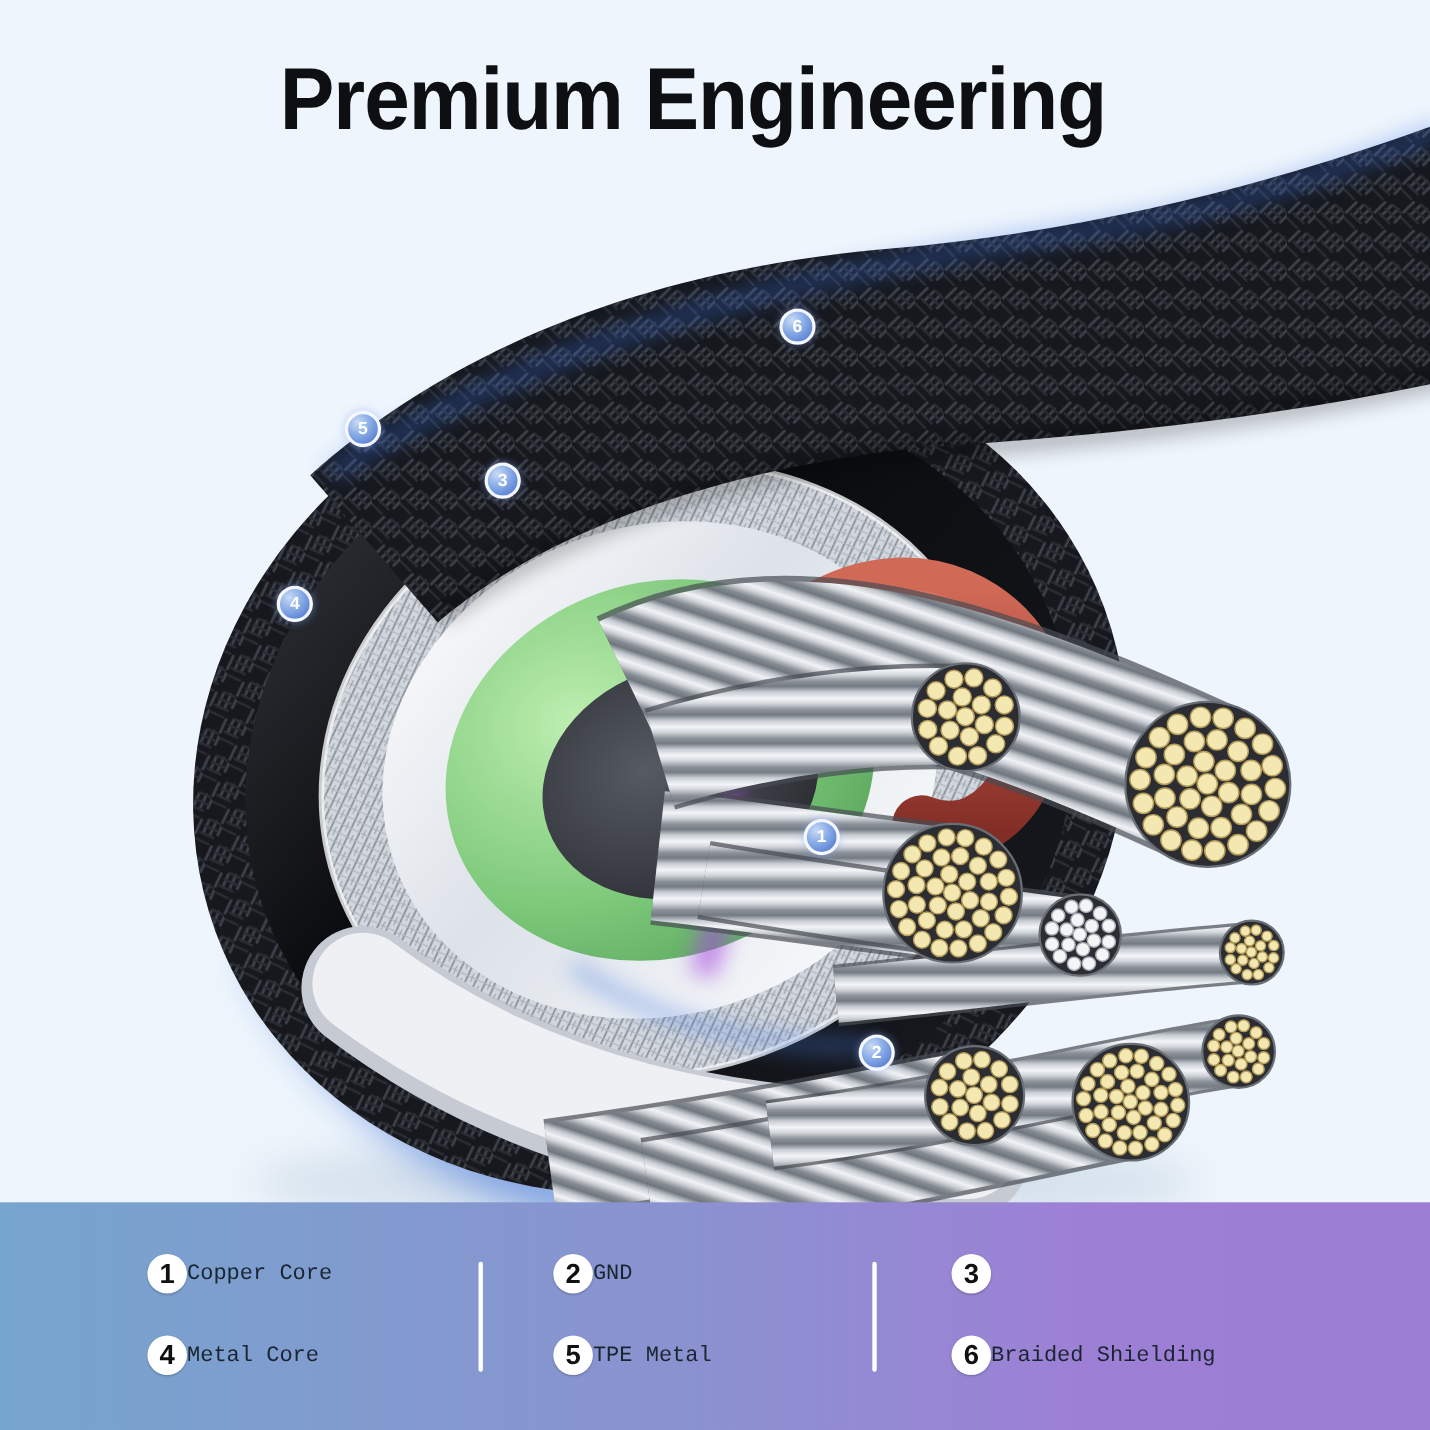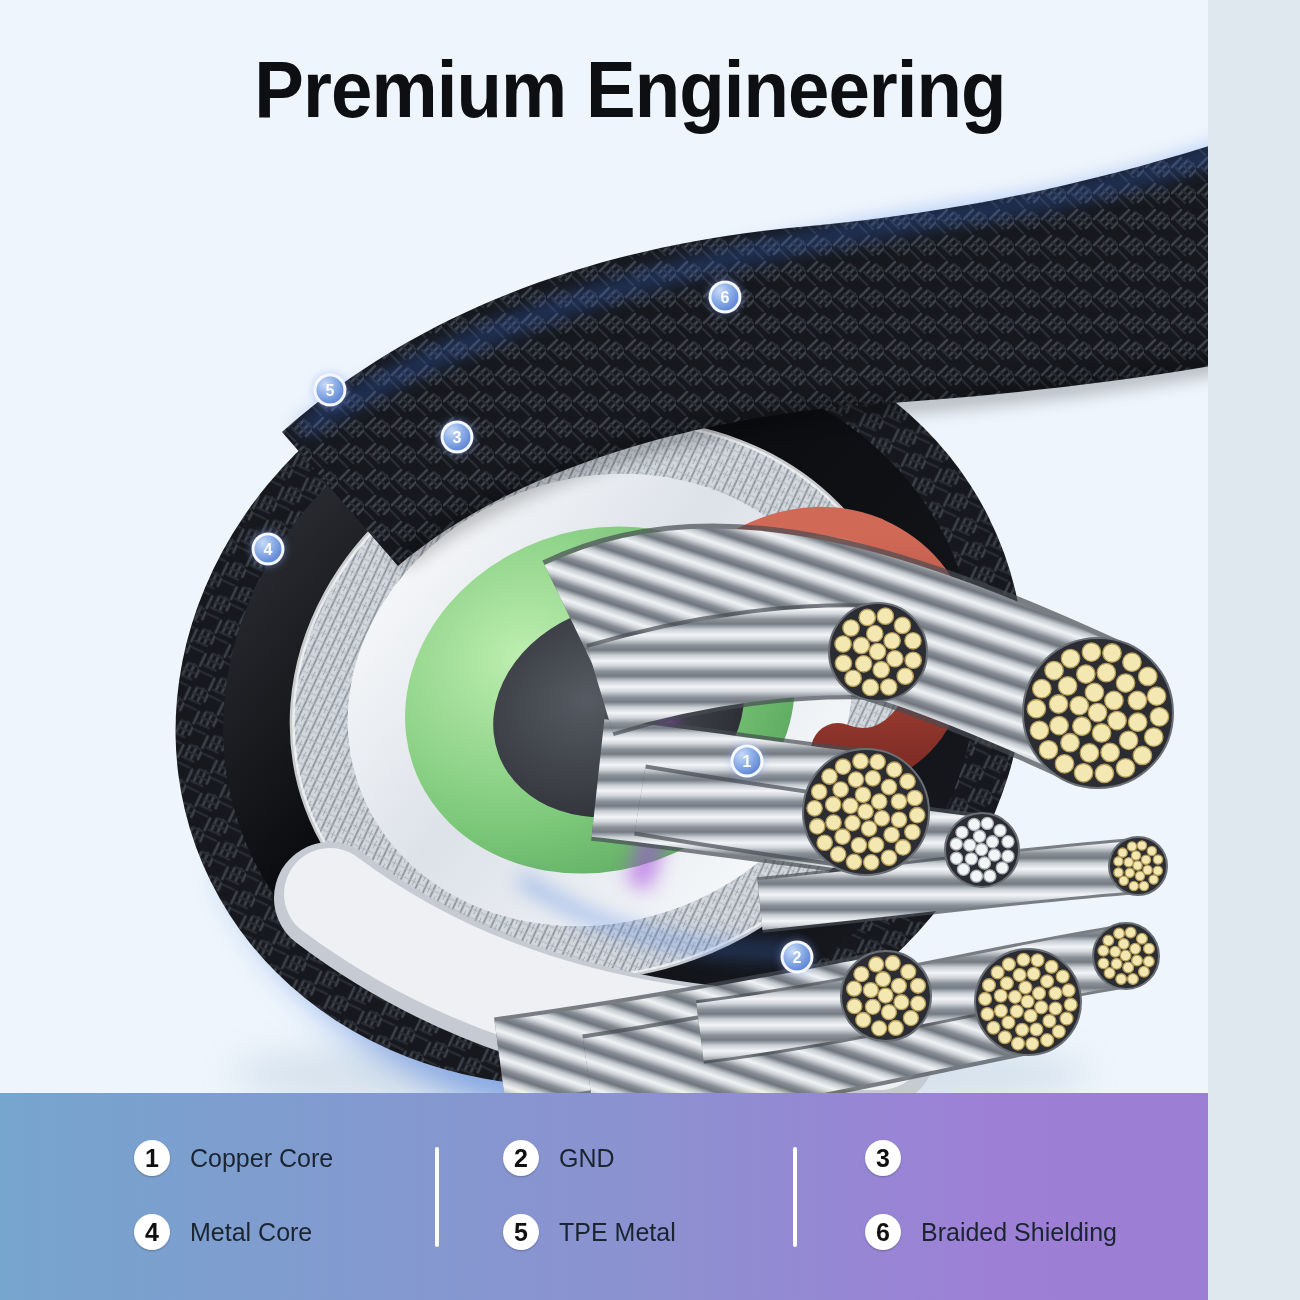--- a/index.html
+++ b/index.html
@@ -1,17 +1,17 @@
 <!DOCTYPE html>
 <html style="--bg: #eef5fc; --band-left: #76a5ce; --band-right: #9d80d6; --badge-blue: #5f86d5; --badge-mid: #8fb0e8;"><head>
 <meta charset="utf-8">
 <style>
   html,body{margin:0;padding:0;background:#dfe7ef;}
   .stage{
-    position:relative;width:1208px;height:1300px;overflow:hidden;
+    position:relative;width:1300px;height:1300px;overflow:hidden;
     background:var(--bg,#eef5fc);
     font-family:"Liberation Sans", sans-serif;
   }
   .page-title{
     position:absolute;top:44px;left:0;width:1260px;margin:0;
     text-align:center;color:#0d0f12;font-size:80px;font-weight:700;
     letter-spacing:-1px;transform:scaleX(.93);transform-origin:center;
     z-index:3;
   }
   #illustration{position:absolute;left:0;top:0;z-index:1;}
@@ -35,21 +35,21 @@
   }
   .legend-item{display:flex;align-items:center;}
   .legend-item.c1{padding-left:134px;}
   .legend-item.c2{padding-left:66px;}
   .legend-item.c3{padding-left:70px;}
   .legend-badge{
     flex:0 0 auto;width:36px;height:36px;border-radius:50%;background:#fff;
     color:#111;font-size:25px;font-weight:700;line-height:36px;text-align:center;
     box-shadow:0 1px 2px rgba(0,0,0,.25);
   }
-  .legend-label{margin-left:20px;color:#1b2531;font-size:25px;}
+  .legend-label{color:#1b2531;font-size:20px;font-family:Liberation Mono, monospace;}
   .legend-divider{
     position:absolute;width:4px;height:100px;top:54px;background:#fff;border-radius:2px;
   }
   .legend-divider.d1{left:435px;}
   .legend-divider.d2{left:793px;}
 </style>
 </head>
 <body>
 
 <div class="stage">

